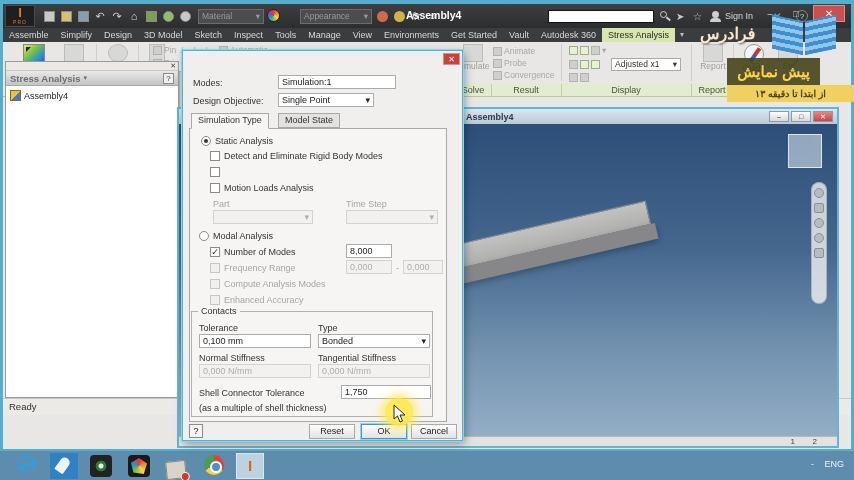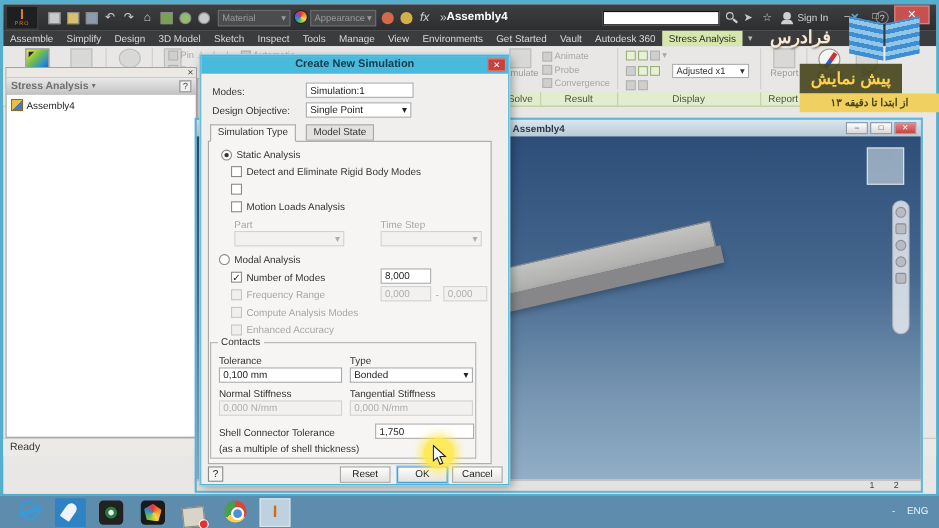--- a/index.html
+++ b/index.html
@@ -237,21 +237,21 @@
       <div class="qat-ic">
           <div class="qat-shape" style="border-radius:50%"></div>
         </div>
       <div class="combo-dark" style="width:66px;margin-left:6px">
         <span>Material</span>
         <span>▾</span>
       </div>
       <div class="qat-ic">
           <div class="colorwheel"></div>
         </div>
-      <div class="combo-dark" style="width:60px;margin-left:1px">
+      <div class="combo-dark" style="width:72px;margin-left:19px">
         <span>Appearance</span>
         <span>▾</span>
       </div>
       <div class="qat-ic">
           <div class="ball" style="background:#d06a4a;margin:2px auto 0"></div>
         </div>
       <div class="qat-ic">
           <div class="ball" style="background:#d0b04a;margin:2px auto 0"></div>
         </div>
       <div class="qat-ic" style="font-style:italic">fx</div>
@@ -422,25 +422,24 @@
       </div>
       <div id="tree-item">
         <div id="asm-icon"></div>
         <span class="itm">Assembly4</span>
       </div>
       <div id="browser-scroll"></div>
     </div>
   </div>
 
   <div id="dialog">
-    <div id="dlg-title">Create New Simulation</div>
     <div id="dlg-close">✕</div>
 
     <span class="dlg-lbl" style="left:10px;top:27px">Modes:</span>
-    <div class="fld" style="left:95px;top:24px;width:98px">Simulation:1</div>
+    <div class="fld" style="left:95px;top:24px;width:118px">Simulation:1</div>
     <span class="dlg-lbl" style="left:10px;top:45px">Design Objective:</span>
     <div class="fld dd" style="left:95px;top:42px;width:96px">
       <span>Single Point</span>
       <span>▾</span>
     </div>
 
     <div class="dtab active" style="left:8px">Simulation Type</div>
     <div class="dtab" style="left:95px">Model State</div>
 
     <div id="dlg-content"></div>

